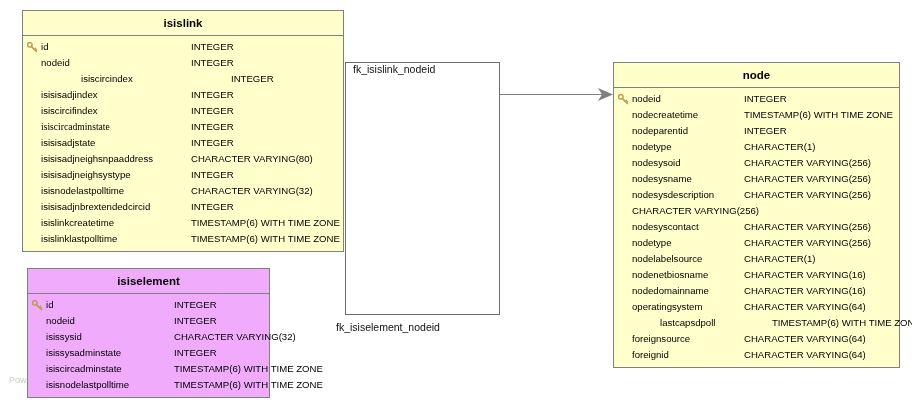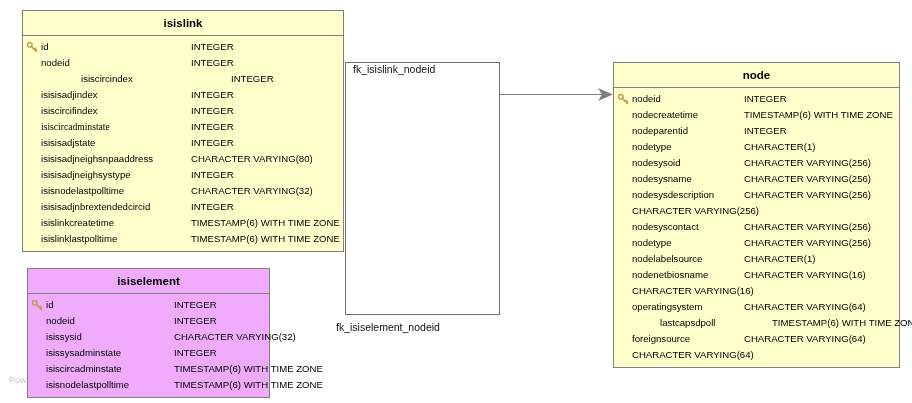--- a/index.html
+++ b/index.html
@@ -292,39 +292,41 @@
           <span class="colname nullable" style="width: 112px; min-width: 112px;">nodelabelsource</span>
           <span class="coltype">CHARACTER(1)</span>
         </div>
         <div class="row">
           <span class="keycell"></span>
           <span class="colname nullable" style="width: 112px; min-width: 112px;">nodenetbiosname</span>
           <span class="coltype">CHARACTER VARYING(16)</span>
         </div>
         <div class="row">
           <span class="keycell"></span>
+          <span class="colname nullable" style="width: 112px; min-width: 112px;">nodedomainname</span>
           <span class="coltype">CHARACTER VARYING(16)</span>
         </div>
         <div class="row">
           <span class="keycell"></span>
           <span class="colname nullable" style="width: 112px; min-width: 112px;">operatingsystem</span>
           <span class="coltype">CHARACTER VARYING(64)</span>
         </div>
         <div class="row">
           <span class="keycell"></span>
           <span class="colname nullable" style="width: 112px; min-width: 112px; padding-left: 28px;">lastcapsdpoll</span>
           <span class="coltype">TIMESTAMP(6) WITH TIME ZONE</span>
         </div>
         <div class="row">
           <span class="keycell"></span>
           <span class="colname nullable" style="width: 112px; min-width: 112px;">foreignsource</span>
           <span class="coltype">CHARACTER VARYING(64)</span>
         </div>
         <div class="row">
           <span class="keycell"></span>
+          <span class="colname nullable" style="width: 112px; min-width: 112px;">foreignid</span>
           <span class="coltype">CHARACTER VARYING(64)</span>
         </div>
       </div>
   </div>
 
   <div class="watermark" style="left:9px;top:375px;">Pow</div>
 
 </div>
 
 </body></html>

